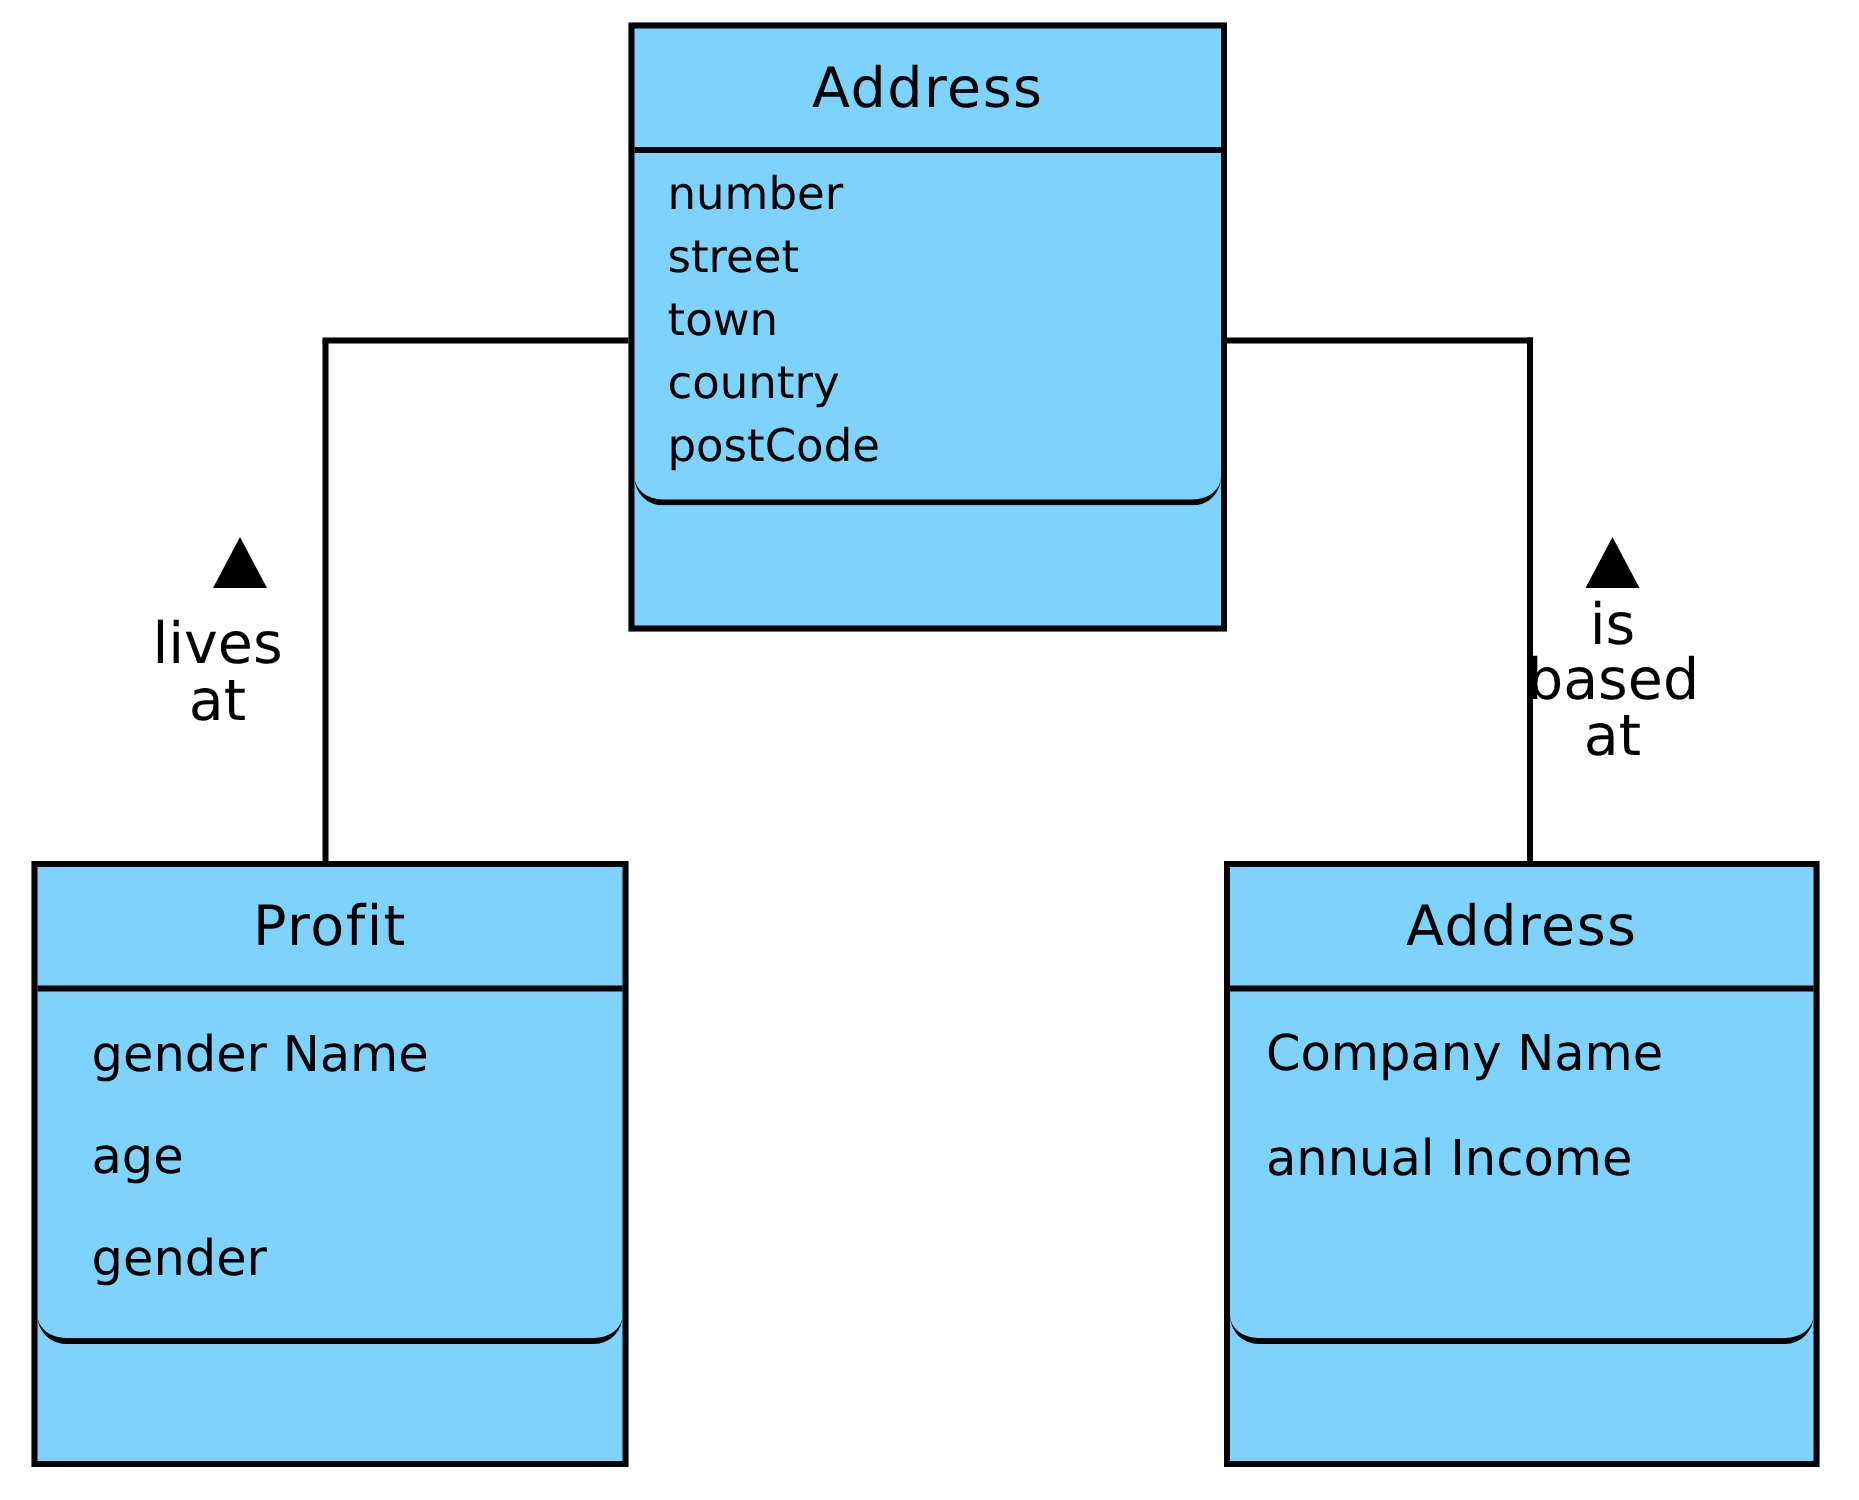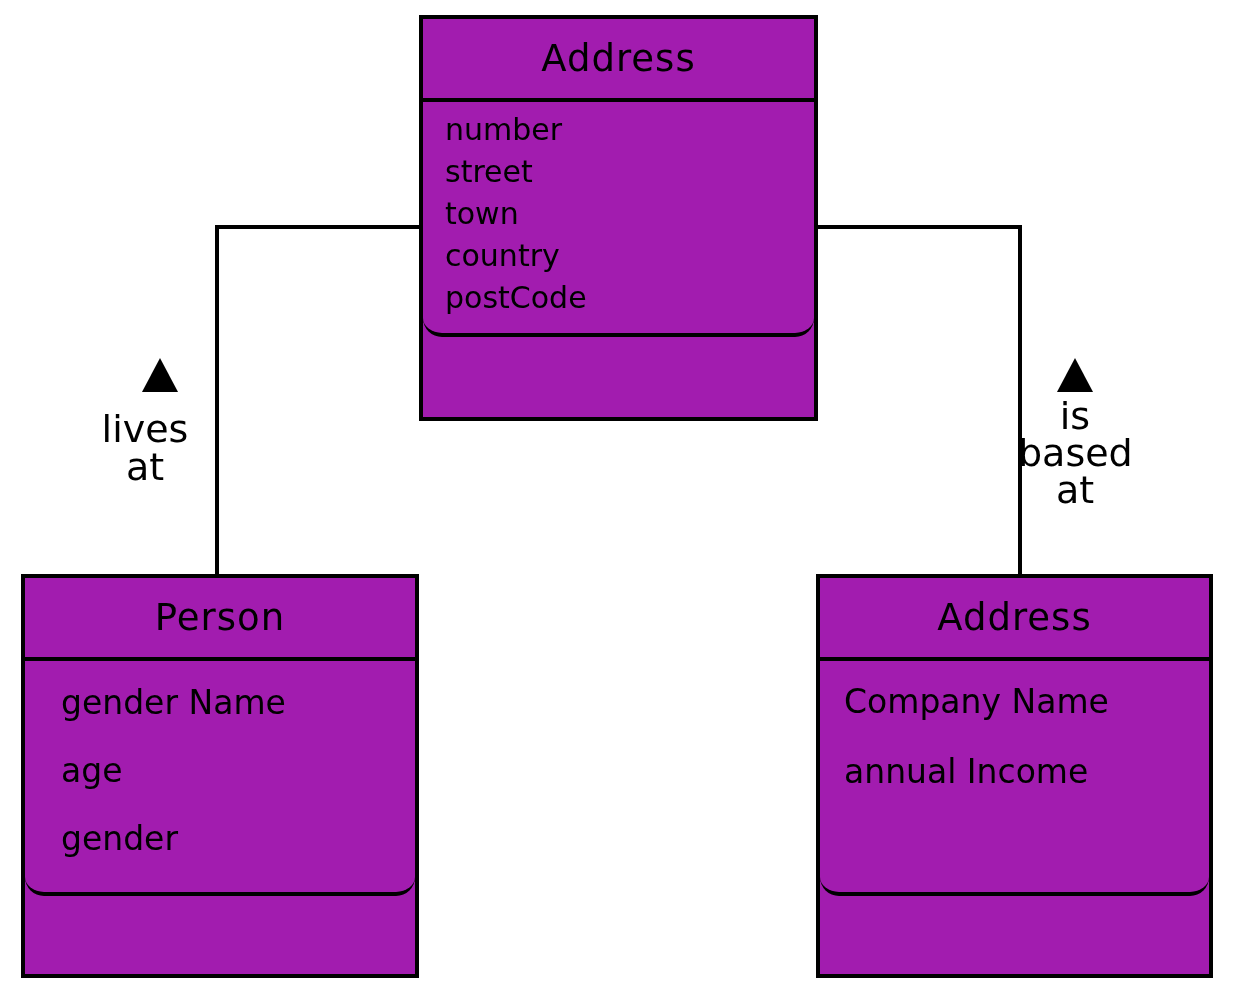--- a/index.html
+++ b/index.html
@@ -14,21 +14,21 @@
     width: 1239px;
     height: 1000px;
     background: #ffffff;
     overflow: hidden;
   }
   
   .class-box {
     position: absolute;
     box-sizing: border-box;
     border: 4px solid #000;
-    background: #a21caf;
+    background: #7dd3fc;
     display: flex;
     flex-direction: column;
   }
   .c-title {
     box-sizing: border-box;
     border-bottom: 4px solid #000;
     display: flex;
     align-items: center;
     justify-content: center;
     font-size: 37px;
@@ -112,21 +112,21 @@
       <div class="attr-row">number</div>
       <div class="attr-row">street</div>
       <div class="attr-row">town</div>
       <div class="attr-row">country</div>
       <div class="attr-row">postCode</div>
     </div>
     <div class="c-methods"></div>
   </div>
 
   <div class="class-box" id="box-person">
-    <div class="c-title">Person</div>
+    <div class="c-title">Profit</div>
     <div class="c-attrs">
       <div class="attr-row">gender Name</div>
       <div class="attr-row">age</div>
       <div class="attr-row">gender</div>
     </div>
     <div class="c-methods"></div>
   </div>
 
   <div class="class-box" id="box-company">
     <div class="c-title">Address</div>

